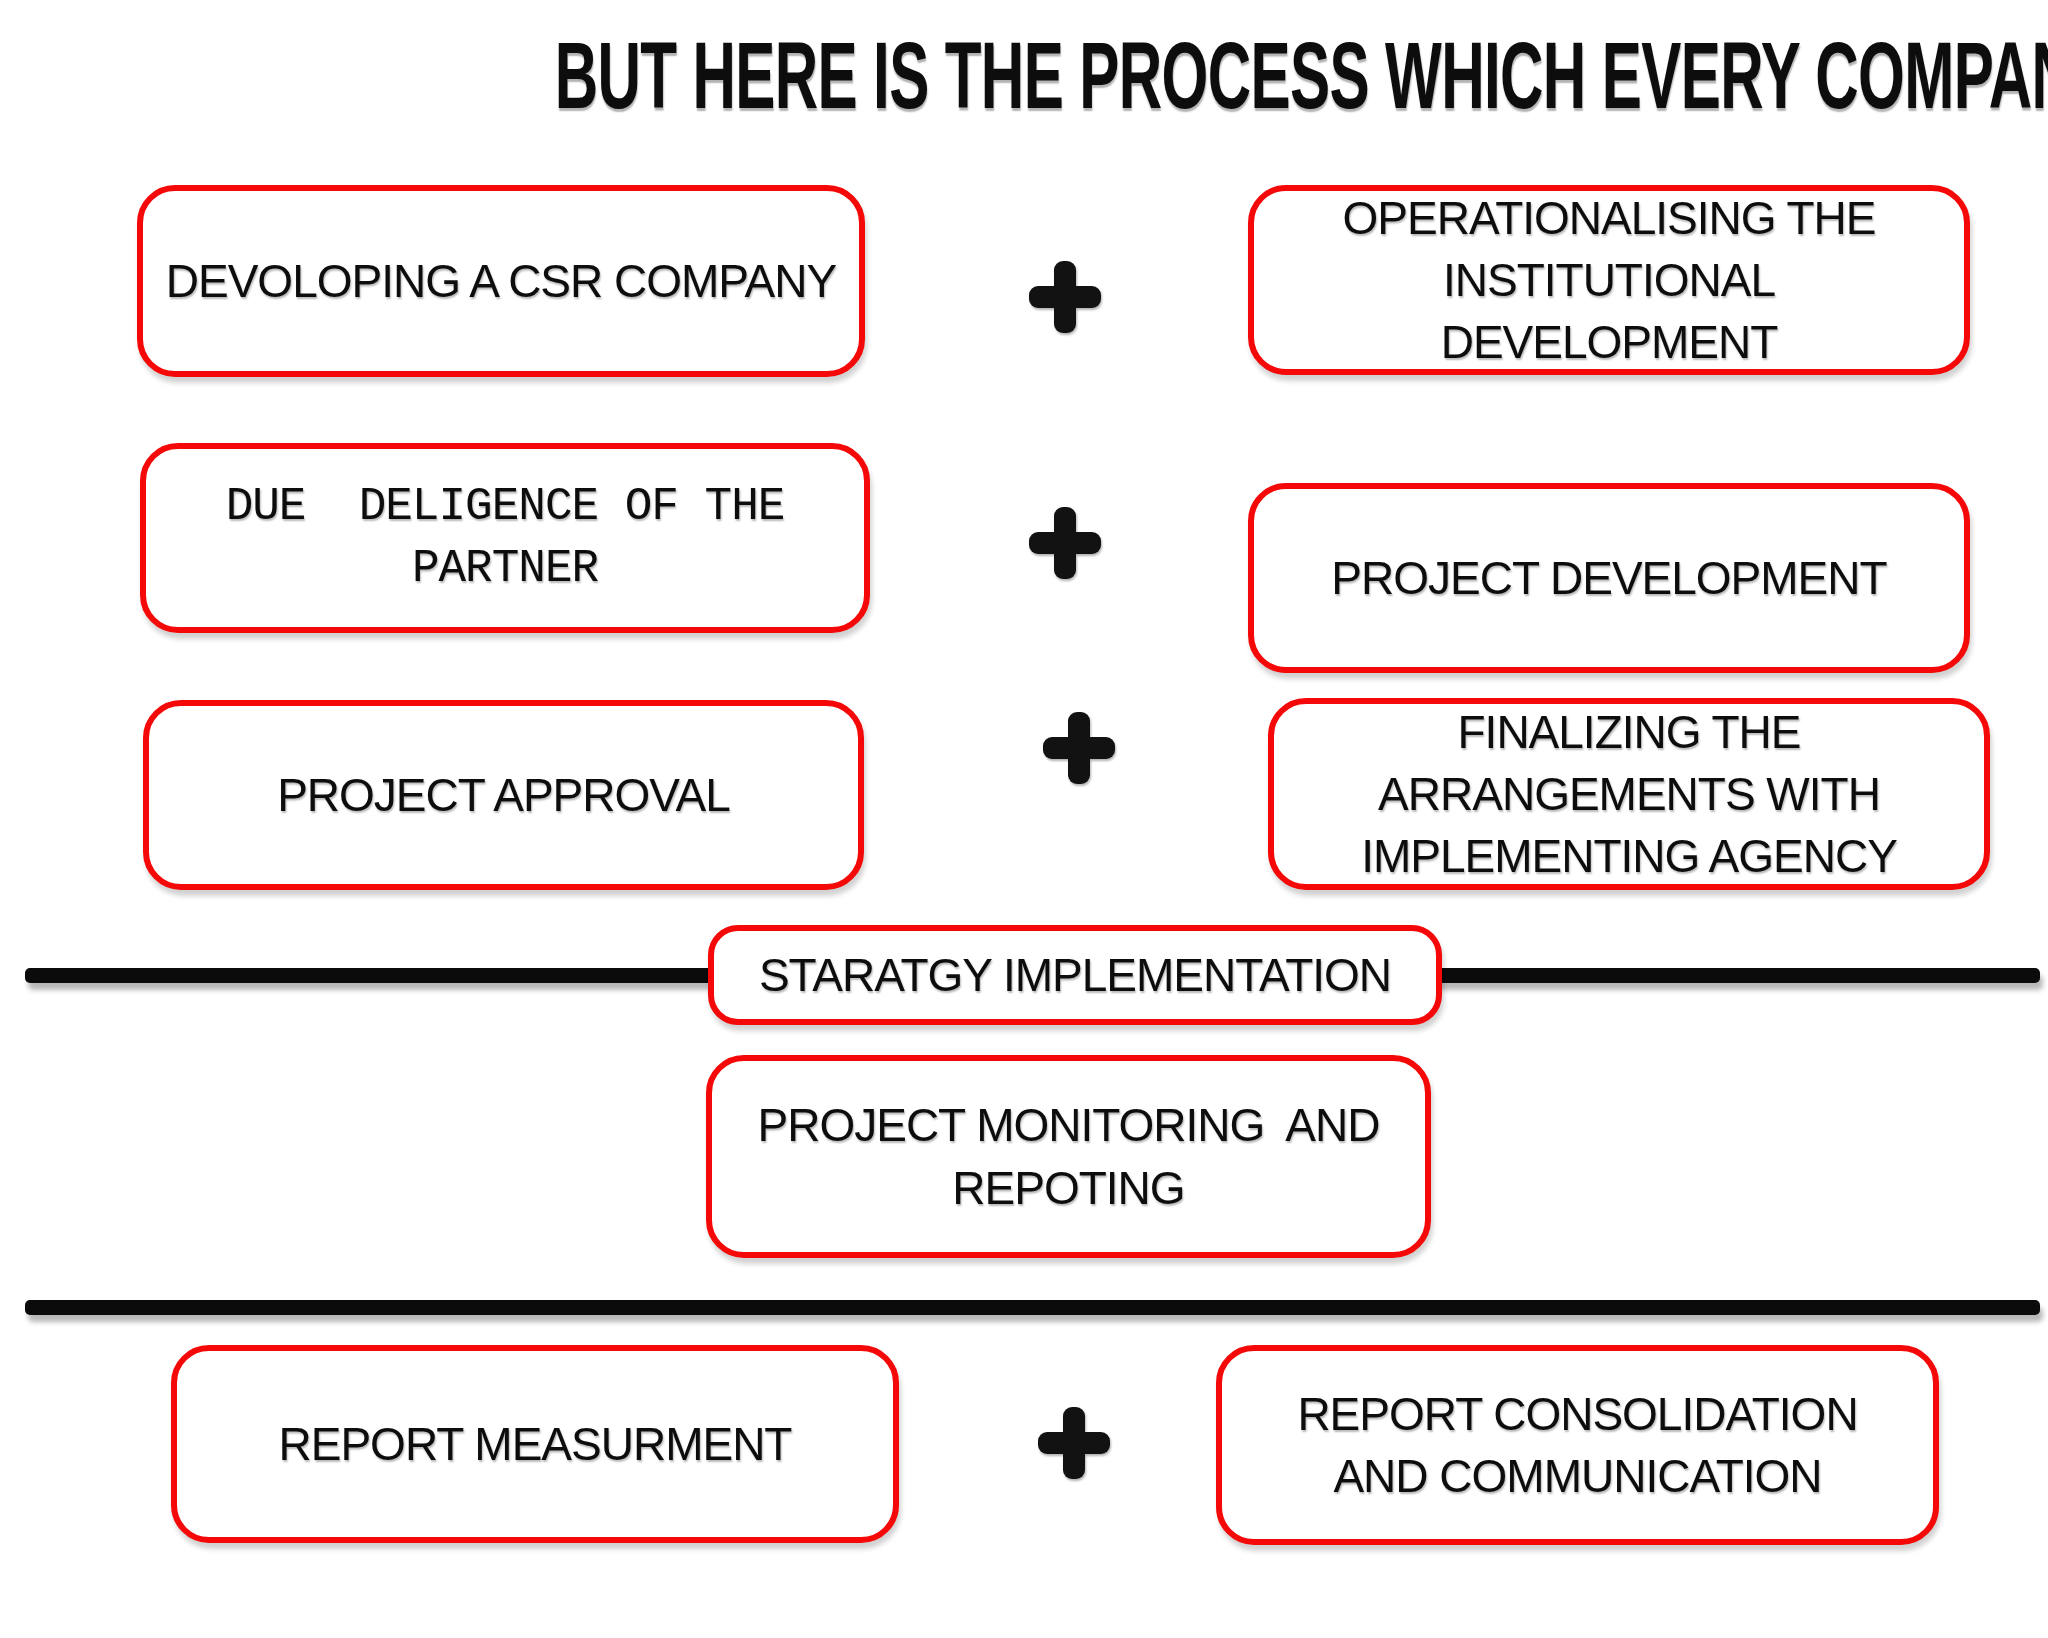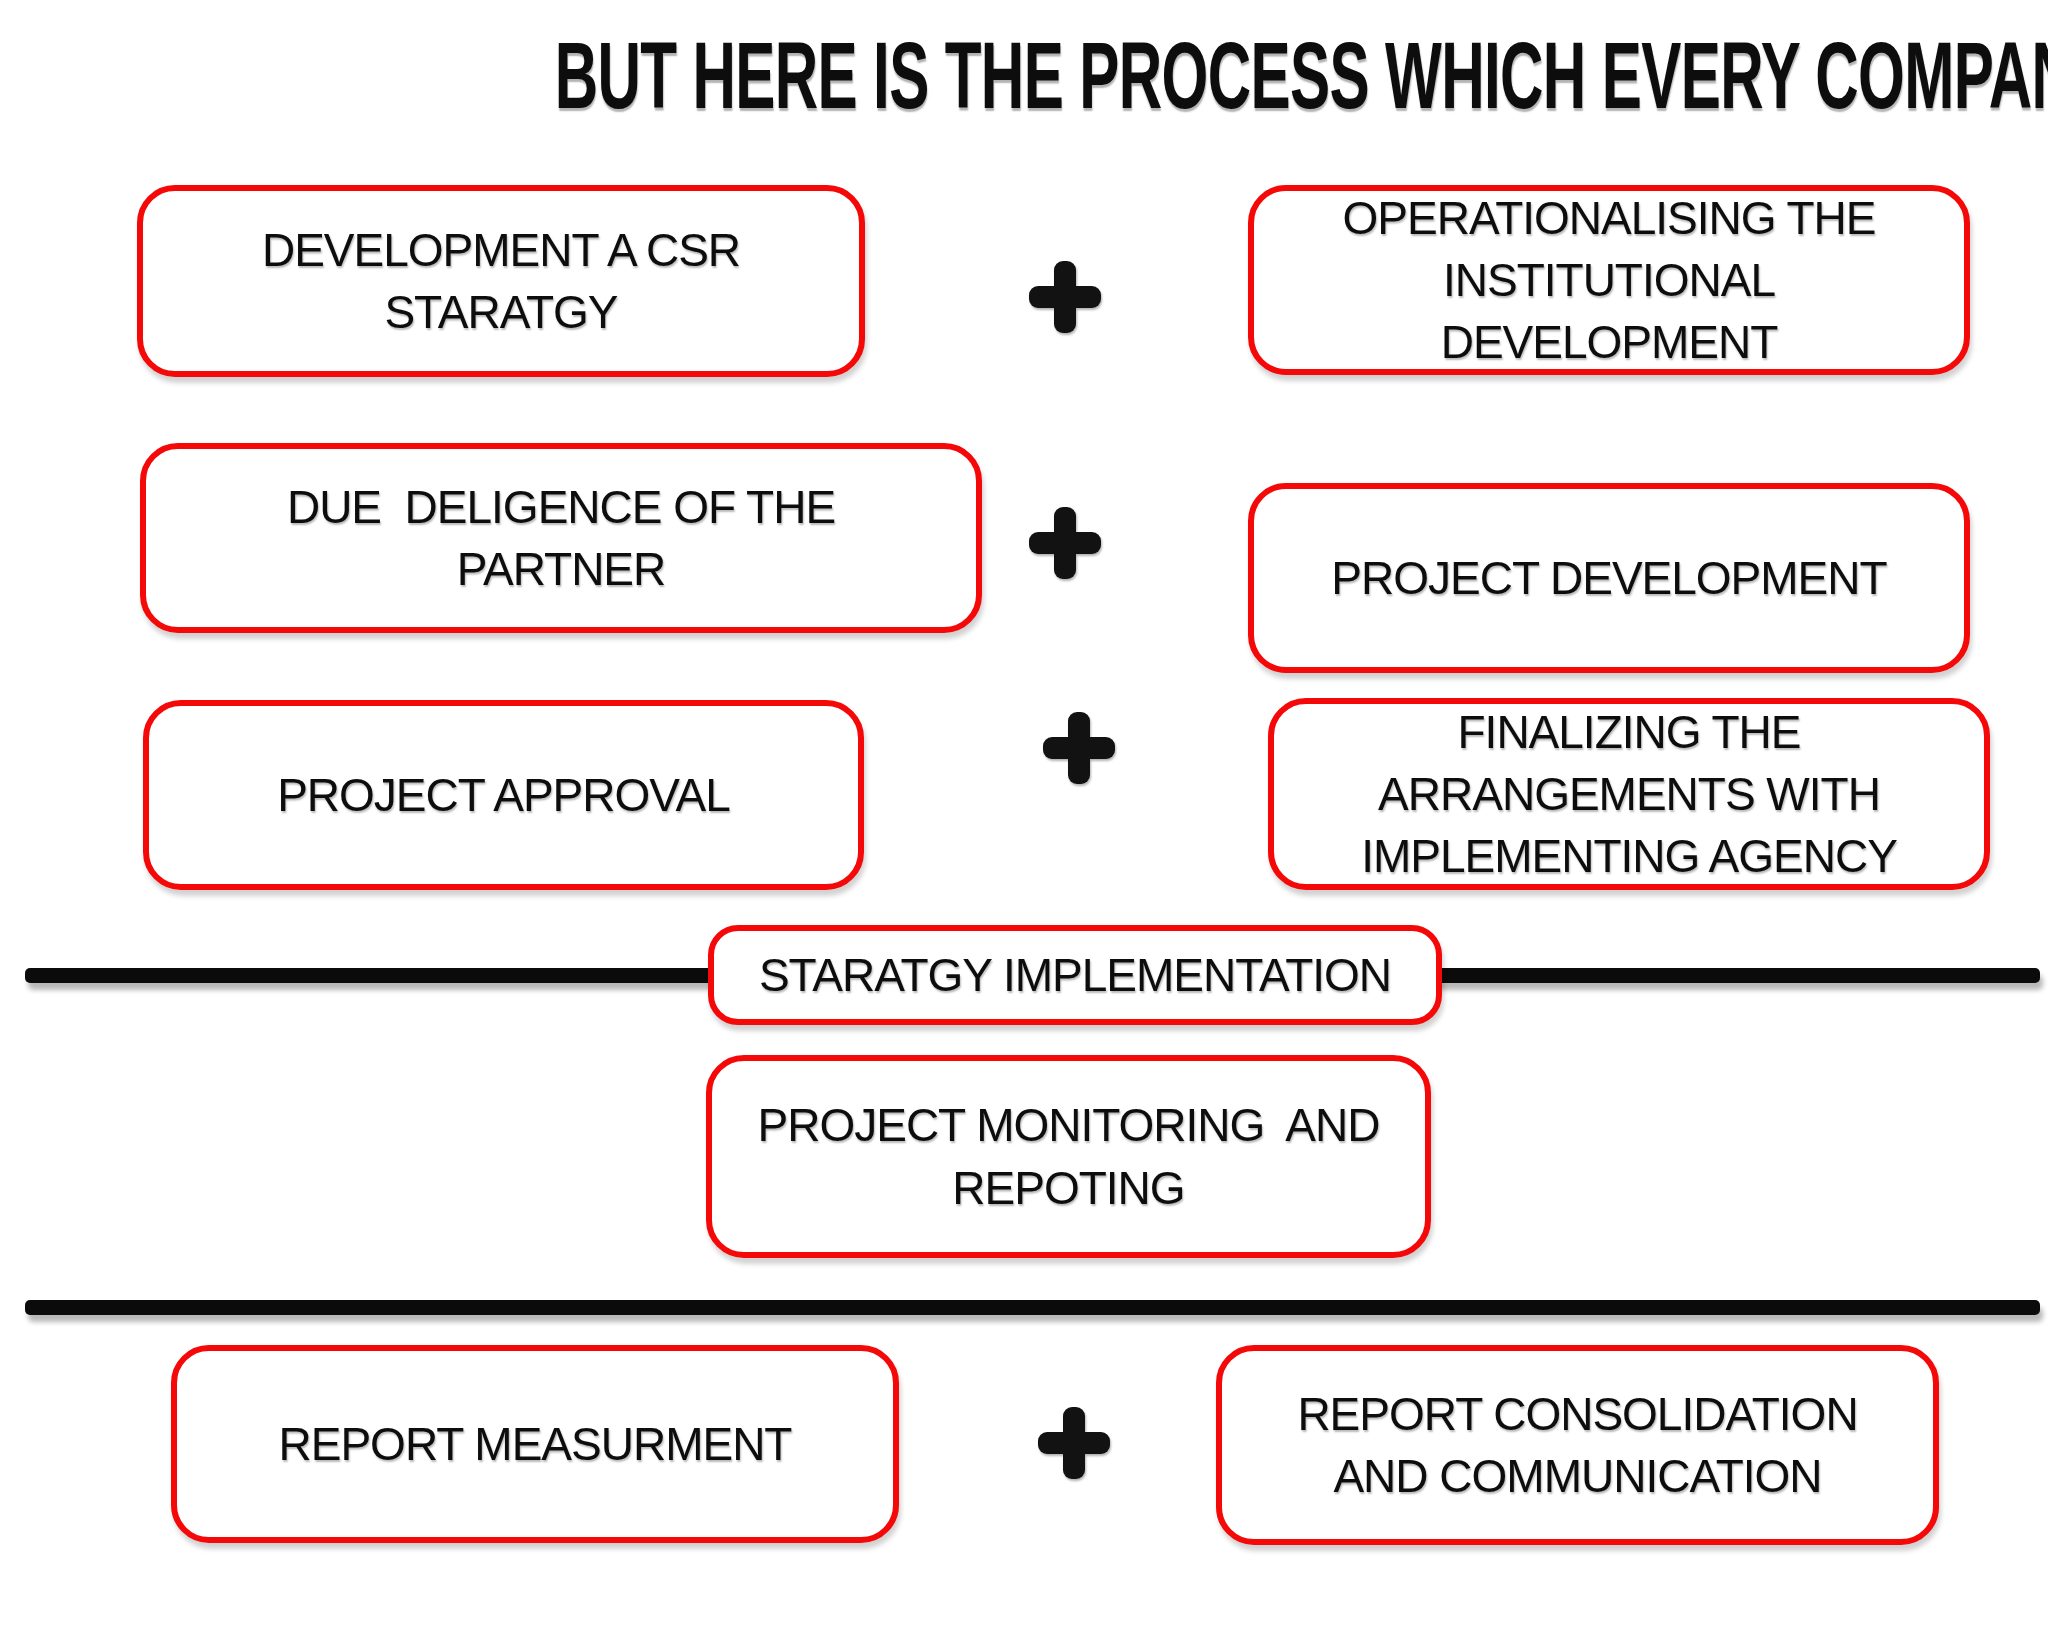--- a/index.html
+++ b/index.html
@@ -94,29 +94,29 @@
 </head>
 <body>
 
 <div class="slide">
 
   <div class="title">
     <span class="title-inner">BUT HERE IS THE PROCESS WHICH EVERY COMPANY MAY FOLLOW</span>
   </div>
 
   <div class="rbox" style="left:137px; top:185px; width:728px; height:192px;">
-    <span class="box-text">DEVELOPMENT A CSR STARATGY</span>
+    <span class="box-text">DEVOLOPING A CSR COMPANY</span>
   </div>
   <div class="plus" style="left:1029px; top:261px;"></div>
   <div class="rbox" style="left:1248px; top:185px; width:722px; height:190px;">
     <span class="box-text">OPERATIONALISING THE
 INSTITUTIONAL DEVELOPMENT</span>
   </div>
 
-  <div class="rbox" style="left:140px; top:443px; width:842px; height:190px;">
+  <div class="rbox" style="left:140px; top:443px; width:730px; height:190px;font-family:Liberation Mono, monospace;">
     <span class="box-text">DUE  DELIGENCE OF THE
 PARTNER</span>
   </div>
   <div class="plus" style="left:1029px; top:507px;"></div>
   <div class="rbox" style="left:1248px; top:443px; width:722px; height:190px;margin-top:40px;">
     <span class="box-text">PROJECT DEVELOPMENT</span>
   </div>
 
   <div class="rbox" style="left:143px; top:700px; width:721px; height:190px;">
     <span class="box-text">PROJECT APPROVAL</span>

